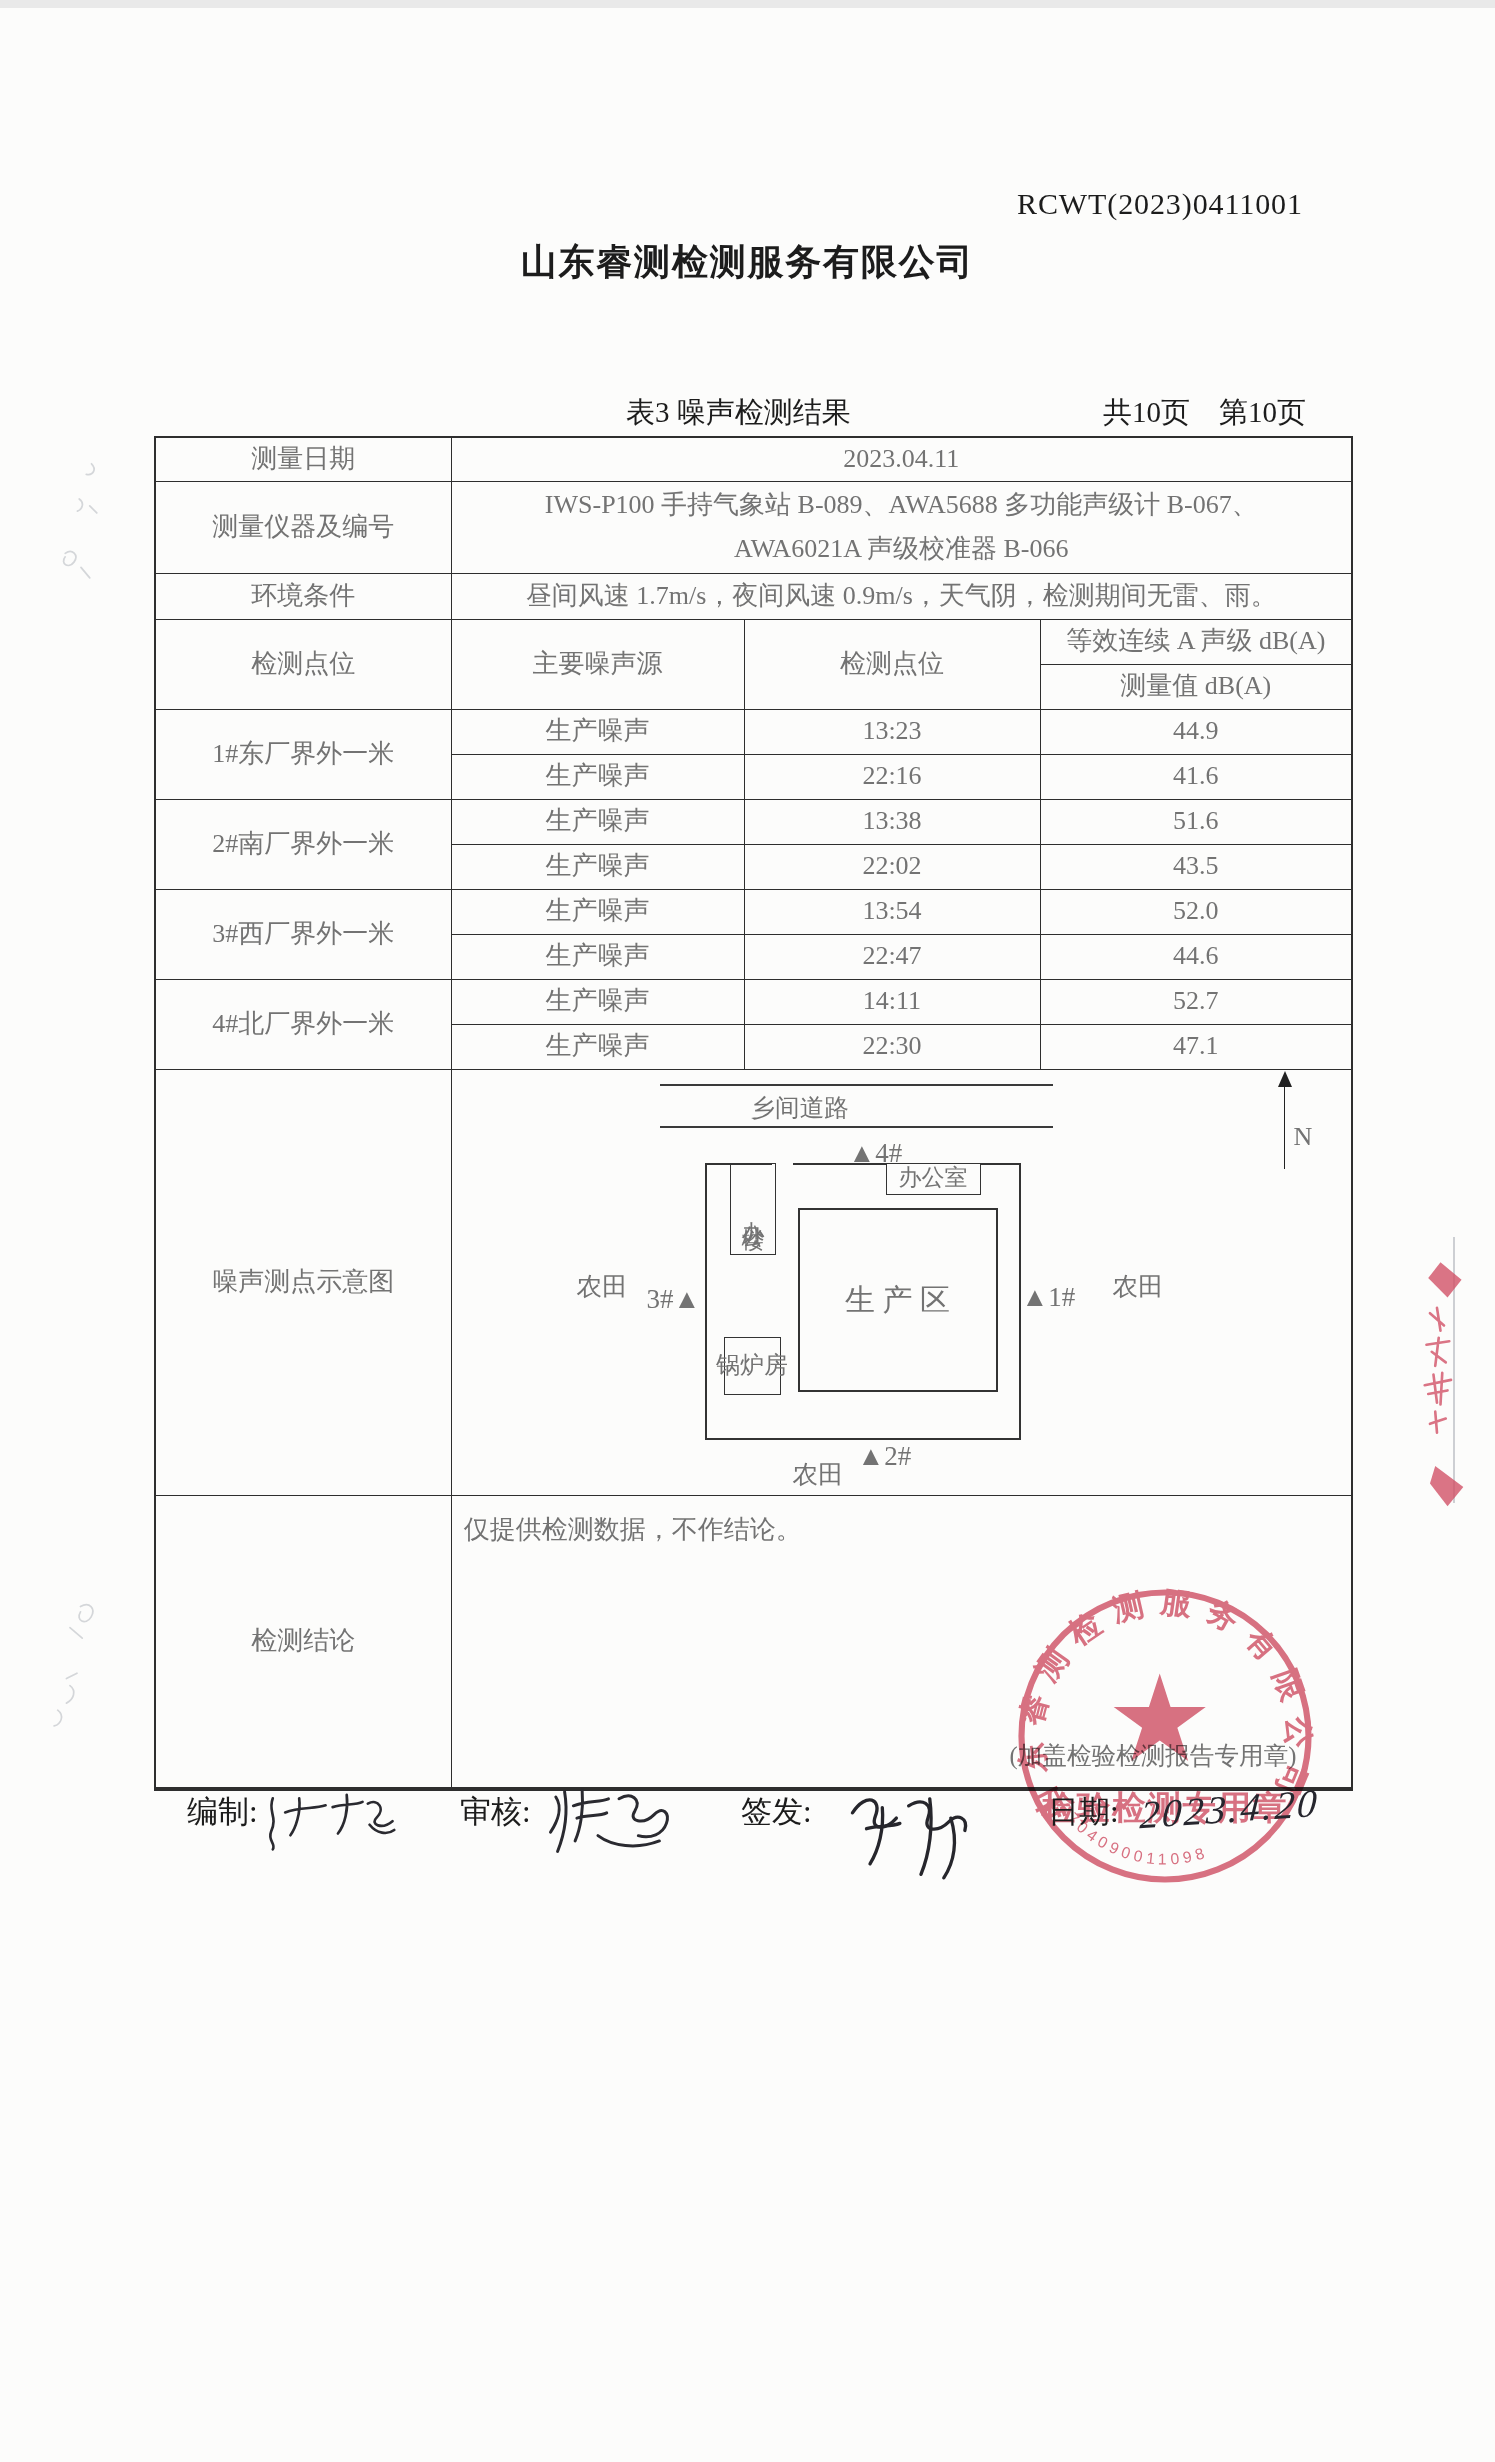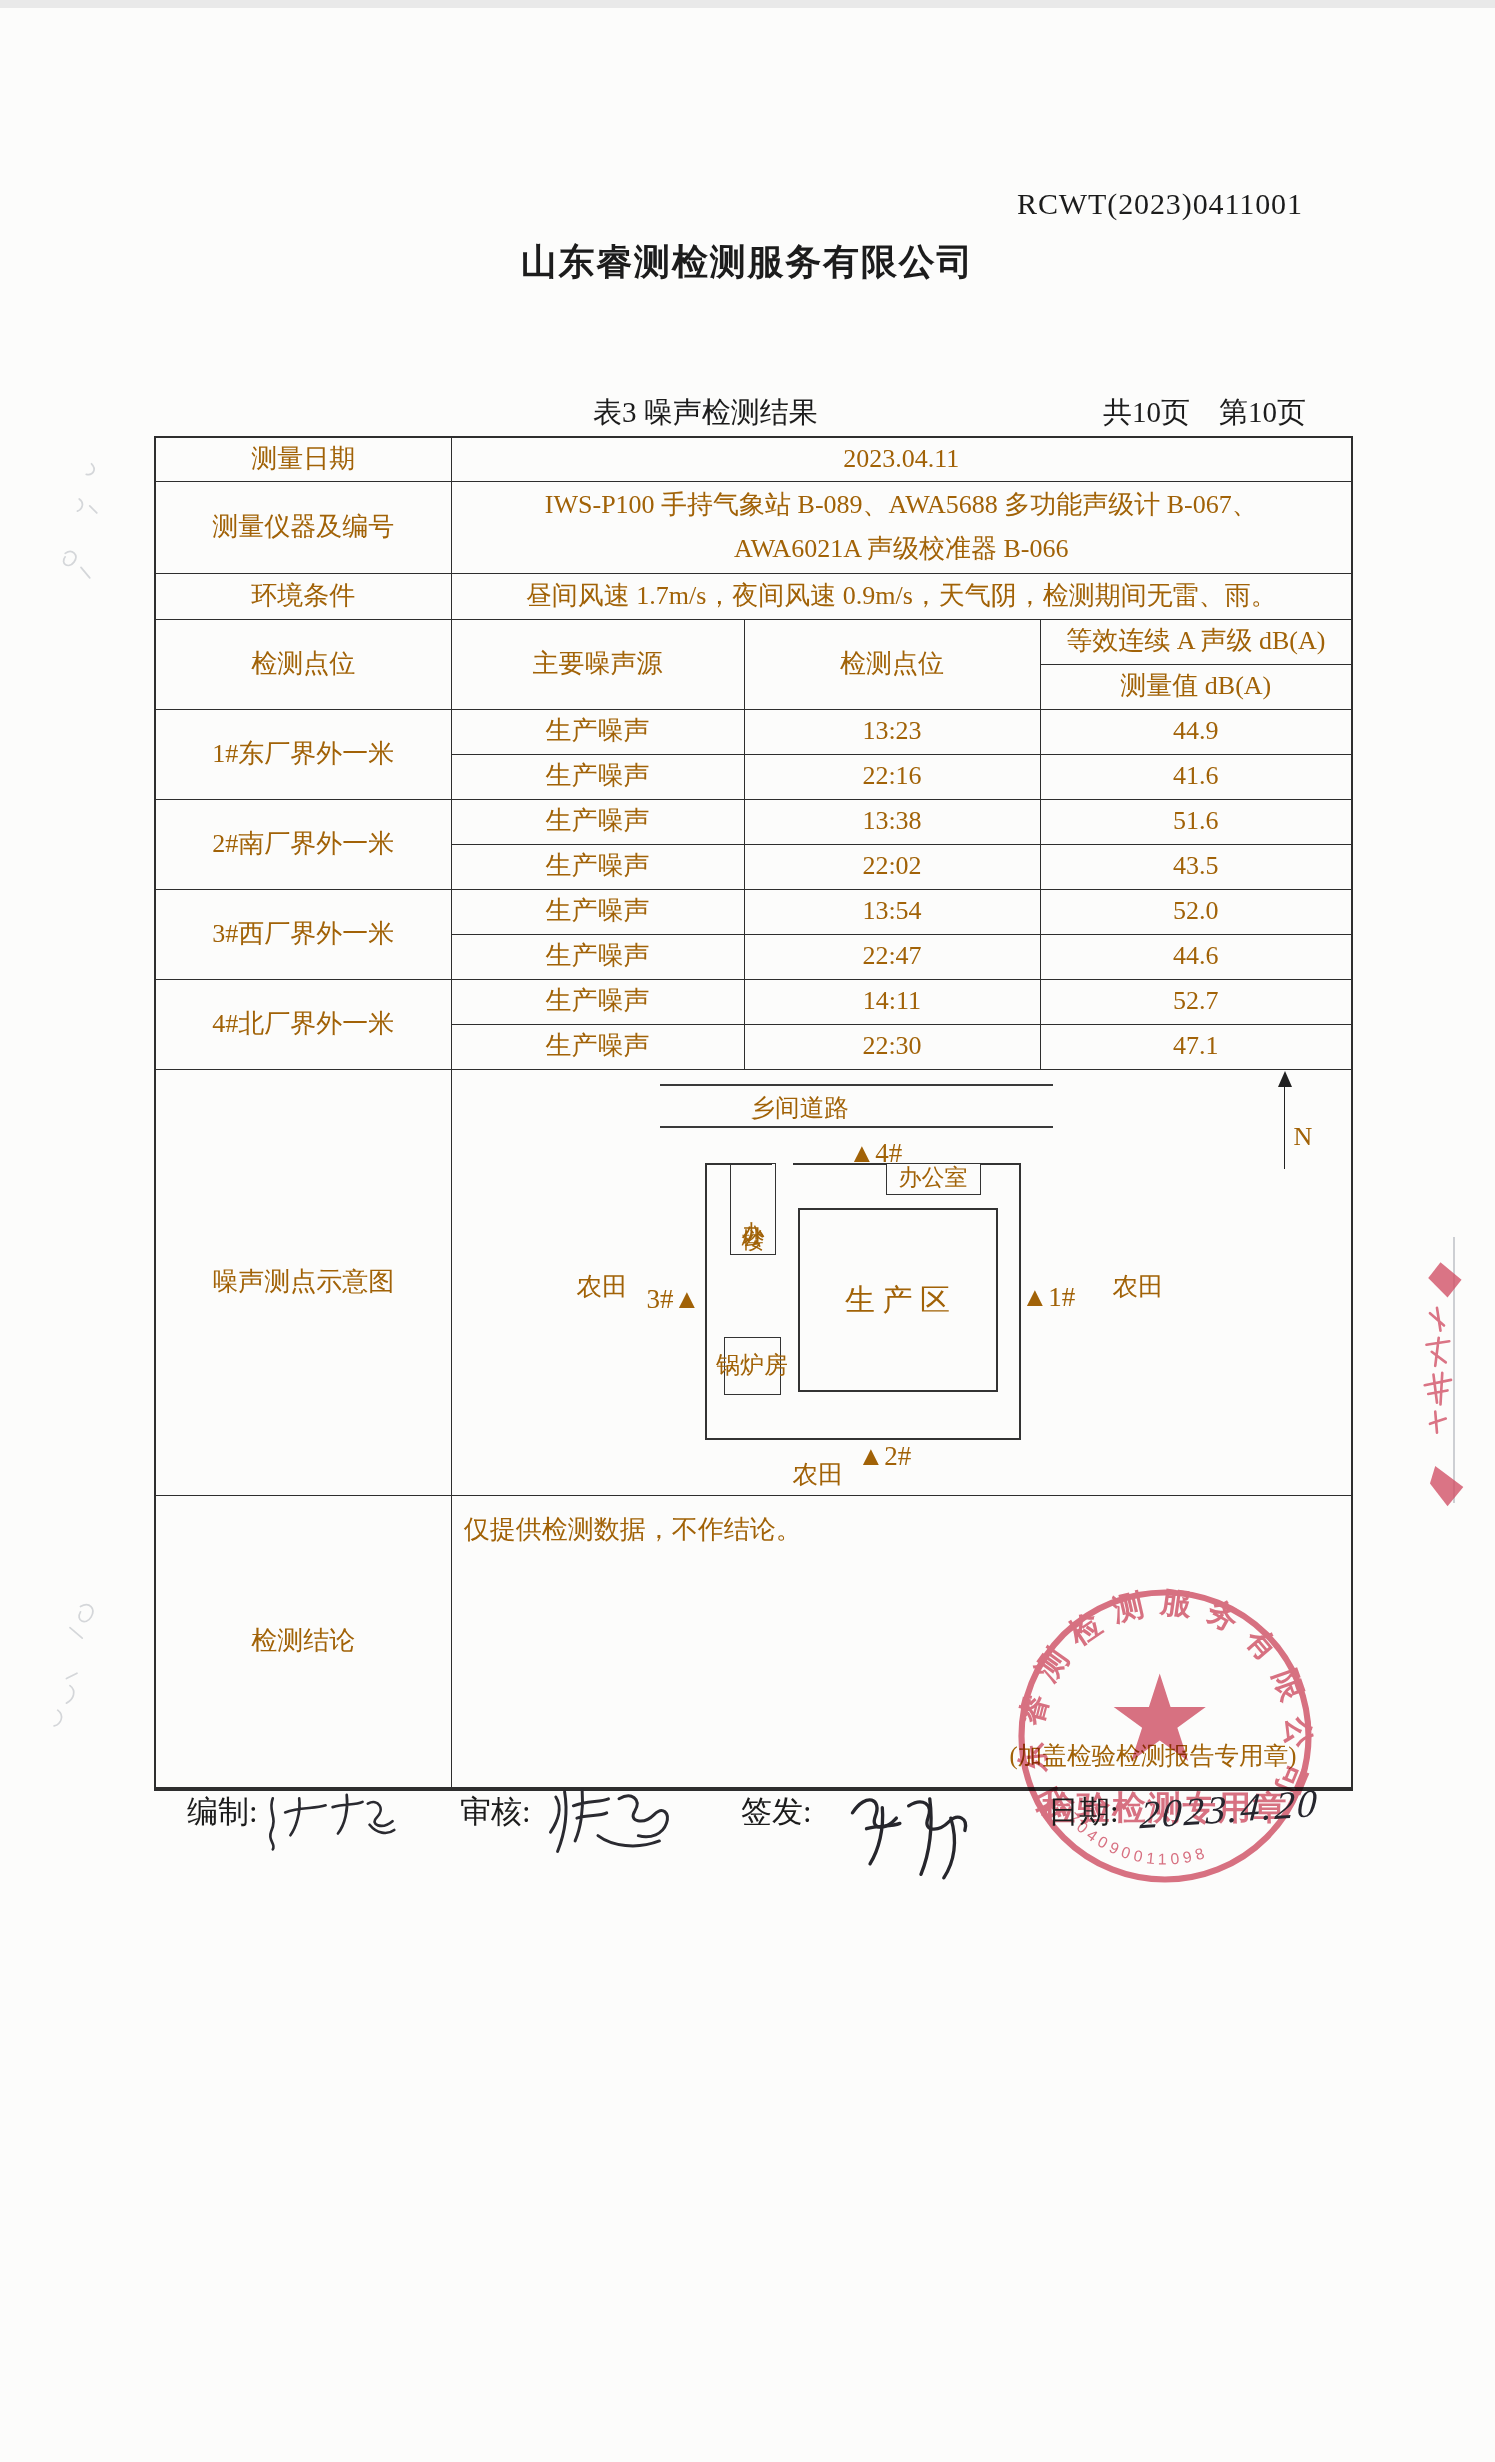--- a/index.html
+++ b/index.html
@@ -6,27 +6,27 @@
   .page{
     position:relative;width:1495px;height:2462px;background:#fcfcfb;
     font-family:"Liberation Serif","DejaVu Serif",serif;color:#1c1c1c;
     margin:8px auto;overflow:hidden;
   }
   .abs{position:absolute;}
   
   .ref-number{left:1017px;top:179px;font-size:30px;letter-spacing:0.9px;}
   .company-name{left:0;top:230px;width:100%;text-align:center;font-size:36px;font-weight:bold;letter-spacing:1.8px;}
   .report-title{left:0;top:290px;width:100%;text-align:center;font-size:50px;font-weight:bold;letter-spacing:10.6px;}
-  .table-caption{left:593px;top:385px;font-size:29px;}
+  .table-caption{left:626px;top:385px;font-size:29px;}
   .pagination{left:1103px;top:385px;font-size:29px;}
   
   table.doc-table{
     position:absolute;left:154px;top:428px;width:1198px;
     border-collapse:collapse;table-layout:fixed;
-    font-size:26px;color:#a16207;
+    font-size:26px;color:#737373;
     border:2.6px solid #2e2e2e;border-bottom:4.4px solid #2e2e2e;
   }
   .doc-table td{border:1.8px solid #2e2e2e;text-align:center;vertical-align:middle;padding:0;line-height:1.4;}
   tr.rh50{height:44px} tr.rh105{height:92px} tr.rh52{height:46px}
   tr.rh51{height:45px} tr.rh484{height:426px} tr.rh334{height:294px}
   .two-line div{line-height:44px;}
   
   td.diagram-cell{position:relative;padding:0;}
   .dg{position:absolute;left:0;top:0;width:100%;height:100%;}
   .dg-line{position:absolute;background:#3a3a3a;}

